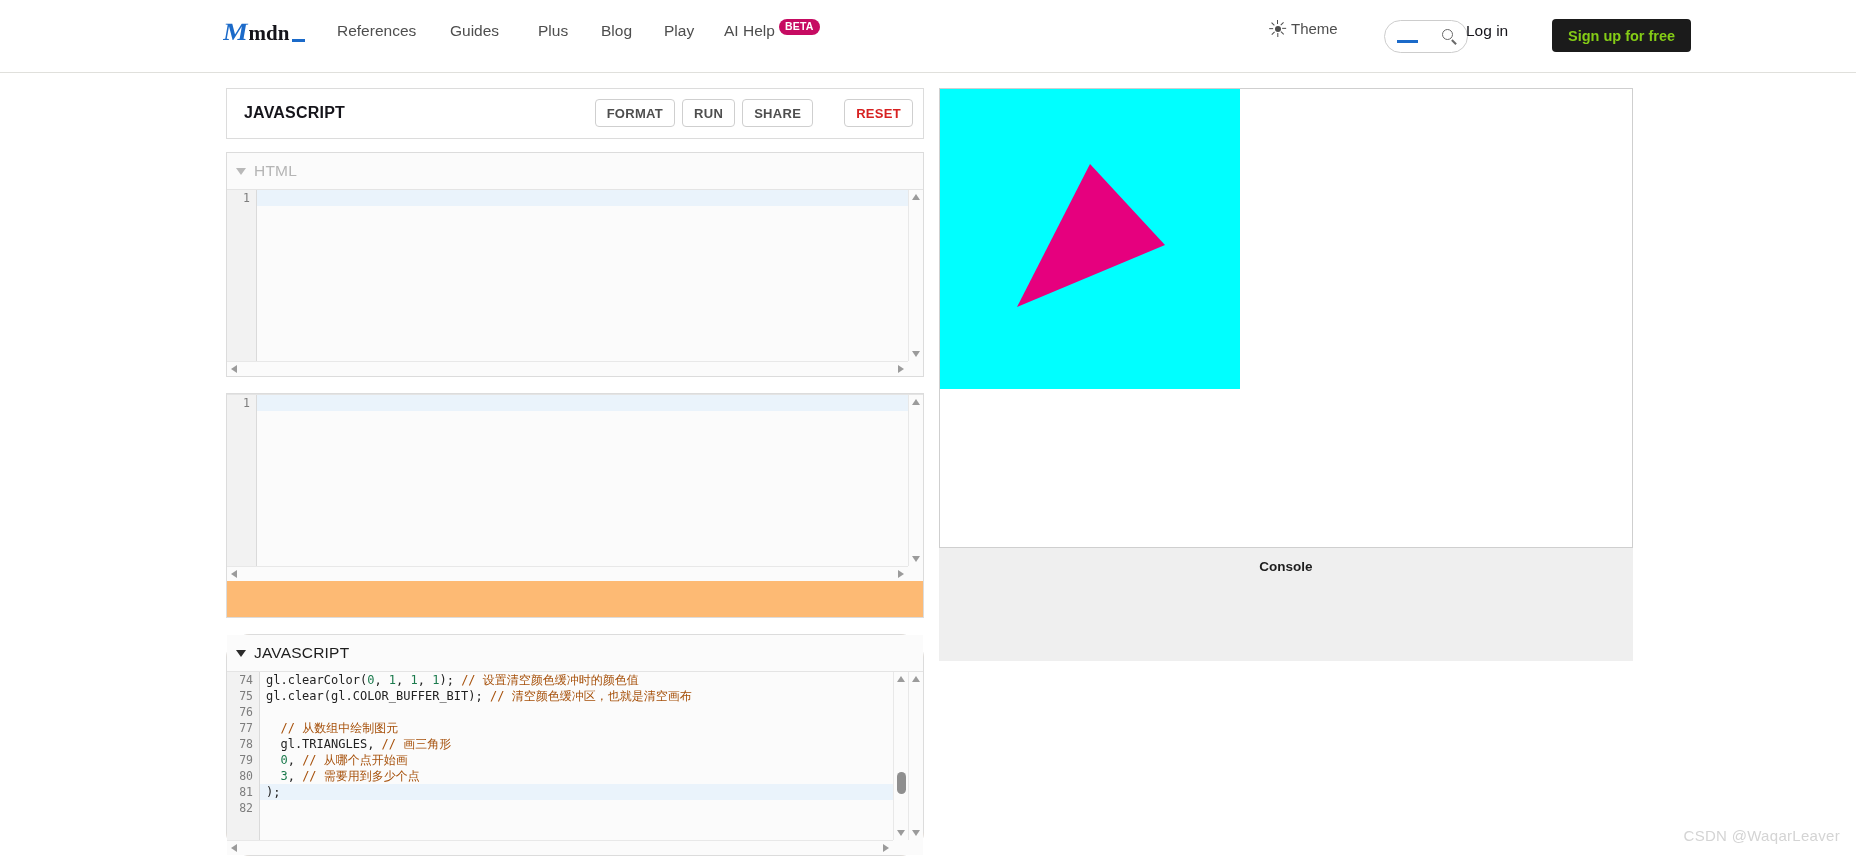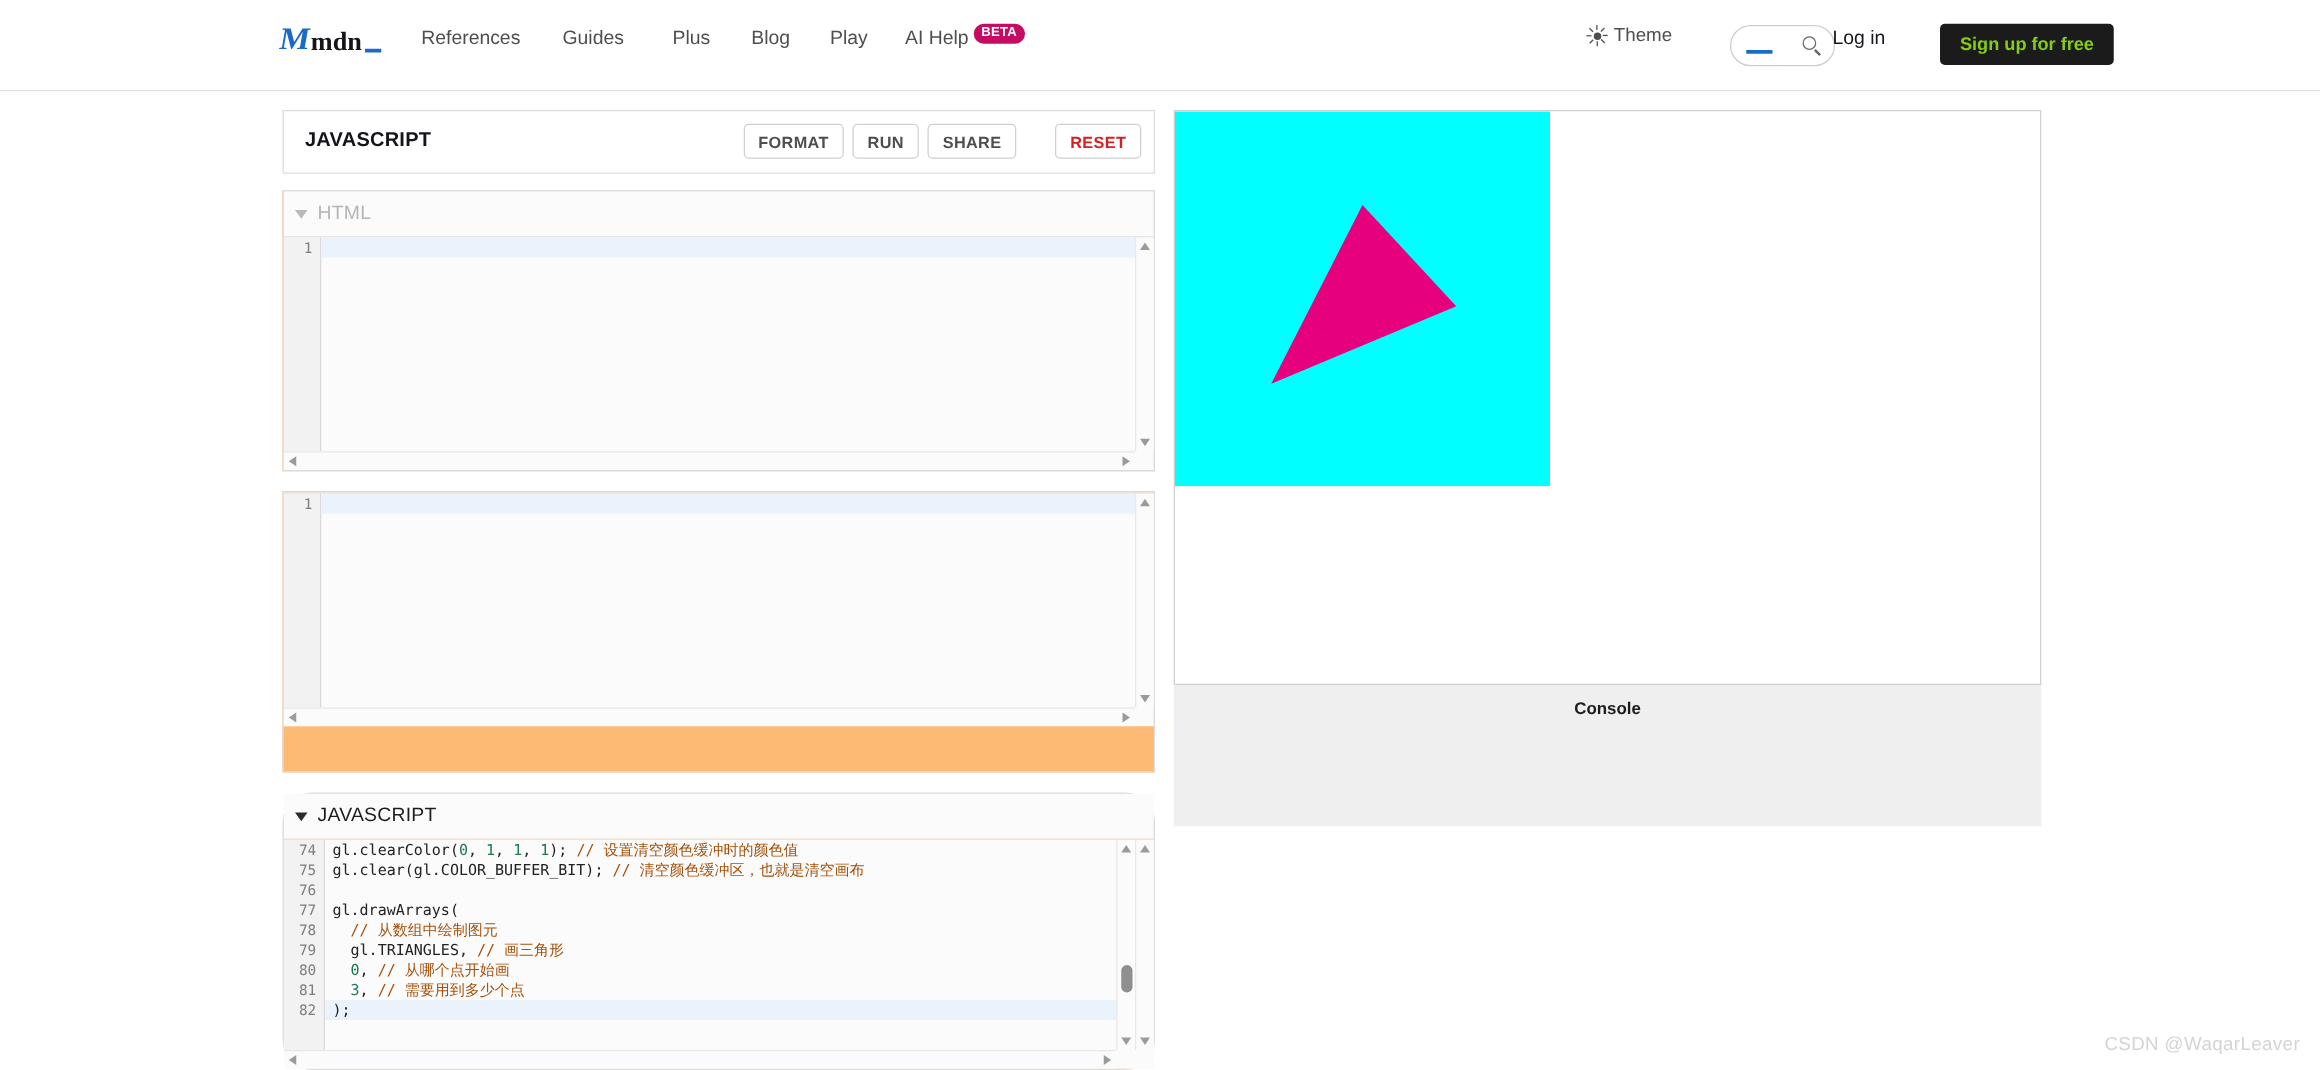--- a/index.html
+++ b/index.html
@@ -376,21 +376,20 @@
         <div class="ln">78</div>
         <div class="ln">79</div>
         <div class="ln">80</div>
         <div class="ln">81</div>
         <div class="ln">82</div>
       </div>
     <div class="code-lines" id="js-lines">
         <div class="cline">gl.clearColor(<span class="tok-num">0</span>, <span class="tok-num">1</span>, <span class="tok-num">1</span>, <span class="tok-num">1</span>); <span class="tok-cmt">// 设置清空颜色缓冲时的颜色值</span></div>
         <div class="cline">gl.clear(gl.COLOR_BUFFER_BIT); <span class="tok-cmt">// 清空颜色缓冲区，也就是清空画布</span></div>
         <div class="cline"></div>
-        <div class="cline">gl.drawArrays(</div>
         <div class="cline">  <span class="tok-cmt">// 从数组中绘制图元</span></div>
         <div class="cline">  gl.TRIANGLES, <span class="tok-cmt">// 画三角形</span></div>
         <div class="cline">  <span class="tok-num">0</span>, <span class="tok-cmt">// 从哪个点开始画</span></div>
         <div class="cline">  <span class="tok-num">3</span>, <span class="tok-cmt">// 需要用到多少个点</span></div>
         <div class="cline hl">);</div>
       </div>
 
     <div class="vscroll" style="right:15px;bottom:15px;">
       <span class="arrow up"></span>
       <span class="vthumb" style="top:100px;height:22px;"></span>

